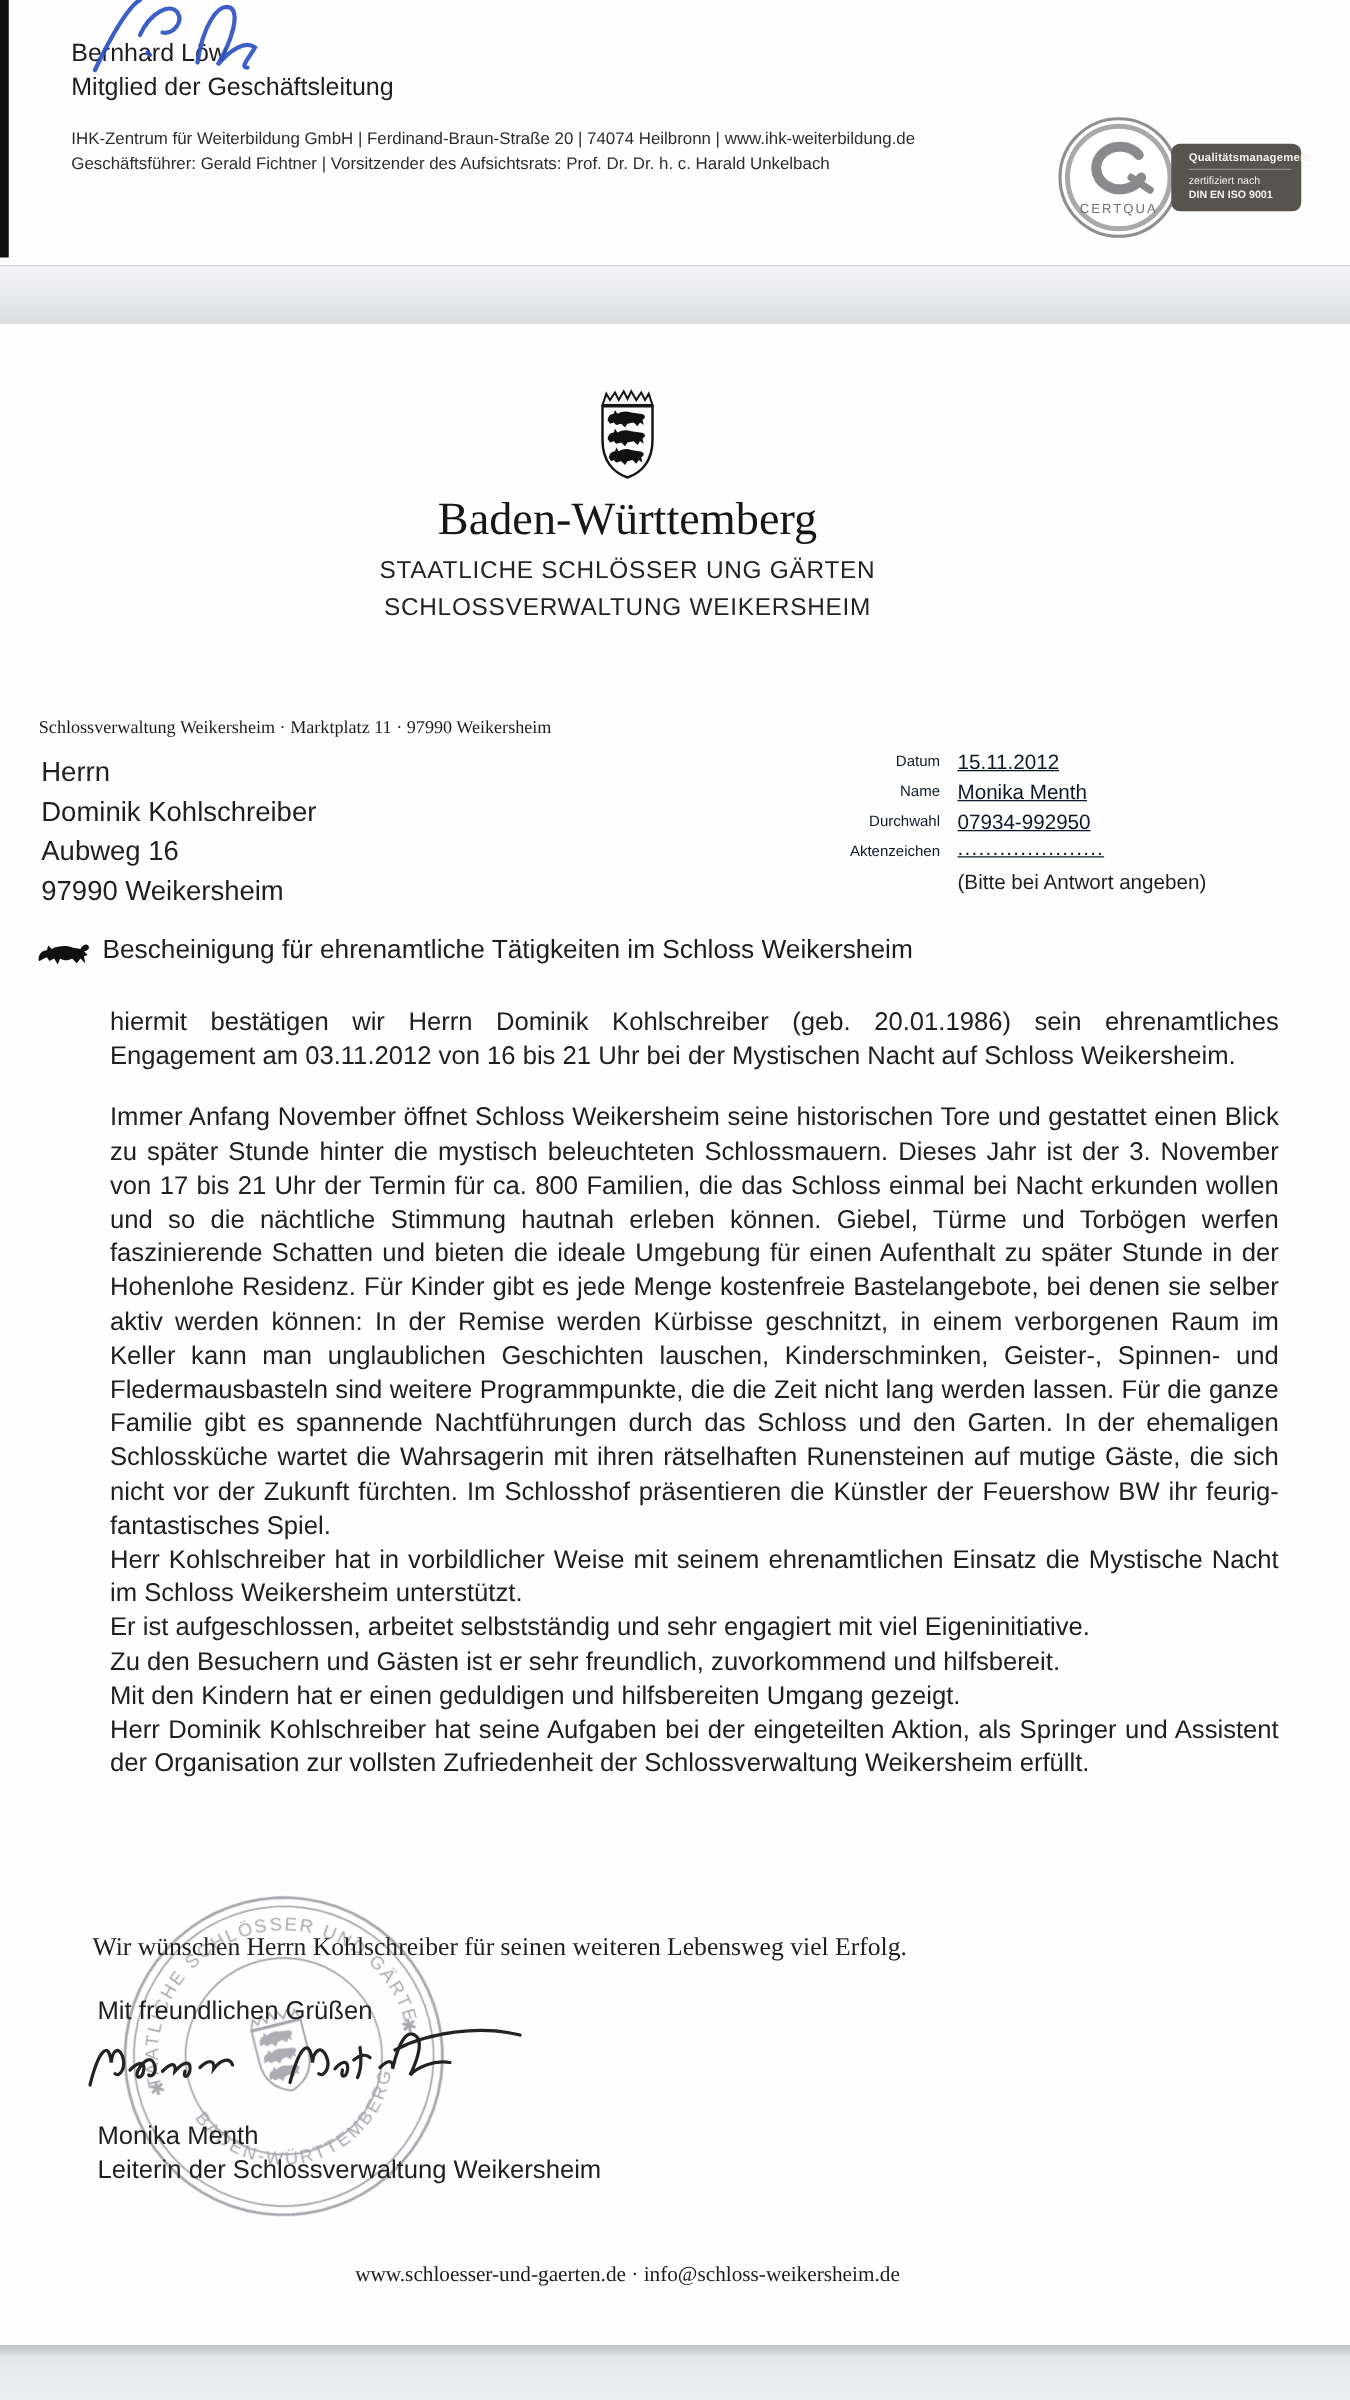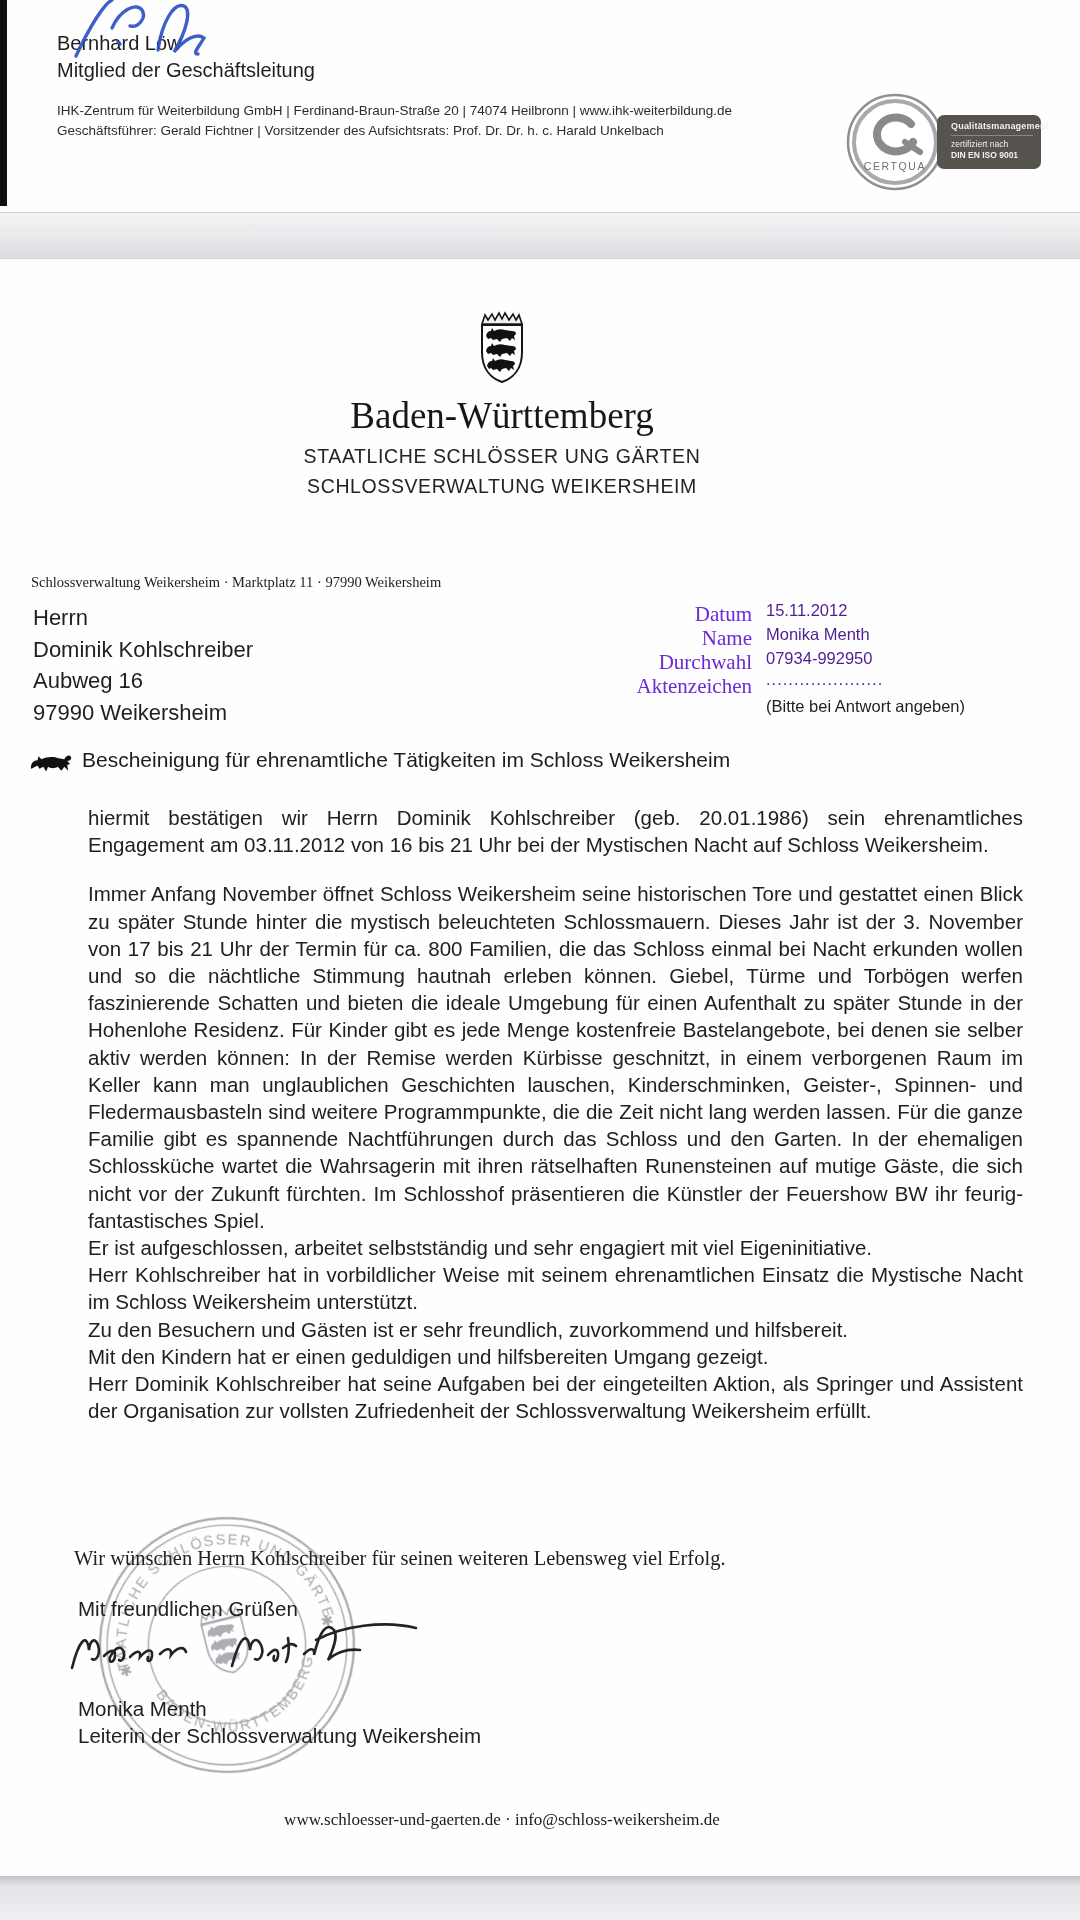--- a/index.html
+++ b/index.html
@@ -26,23 +26,23 @@
         border-top:1px solid #cfd0d3;border-bottom:1px solid #d3d4d7;}
   
   .crest{left:474px;top:310px;}
   .lh-title{left:0;top:394px;width:1004px;text-align:center;font-size:37px;color:#171717;
             font-family:"Liberation Serif",serif;}
   .lh-org1{left:0;top:445px;width:1004px;text-align:center;font-size:19.5px;letter-spacing:.6px;color:#242424;}
   .lh-org2{left:0;top:475px;width:1004px;text-align:center;font-size:19.5px;letter-spacing:.6px;color:#242424;}
   
   .sender{left:31px;top:574px;font-size:14.5px;color:#1c1c1c;}
   .rcpt{left:33px;top:602px;font-size:22px;line-height:31.5px;color:#1f1f1f;}
-  .meta-label{position:absolute;left:600px;width:152px;text-align:right;font-size:21px;color:#6d28d9;
-              font-family:Liberation Serif, serif;}
-  .meta-value{position:absolute;left:766px;font-size:16.5px;color:#4c1d95;}
+  .meta-label{position:absolute;left:600px;width:152px;text-align:right;font-size:12px;color:#0f172a;
+              font-family:Liberation Sans, sans-serif;}
+  .meta-value{position:absolute;left:766px;font-size:16.5px;color:#0f172a;text-decoration:underline;}
   .meta-note{left:766px;top:697px;font-size:16.5px;color:#1f1f1f;}
   
   .subject{left:28px;top:748px;display:flex;align-items:flex-start;}
   .subject-text{font-size:21px;color:#1d1d1d;margin-left:10px;}
   .body{left:88px;top:804px;width:935px;font-size:20.5px;line-height:27.2px;color:#202020;
         text-align:justify;}
   .body p{margin:0;}
   .body .gap{margin:0 0 22px 0;}
   .wish{left:74px;top:1547px;font-size:20.5px;color:#202020;z-index:3;font-family:Liberation Serif, serif;}
   .salut{left:78px;top:1597px;font-size:20.5px;color:#202020;z-index:3;}
@@ -133,22 +133,22 @@
   <div class="abs subject">
     <svg width="44" height="24" viewBox="0 0 46 24" style="margin-top:3px;">
       <path fill="#111" d="M3,17 C3,12 6,9 10,9 L11,5 L14,8 C20,5 27,5 32,7 L38,8 C40,4 44,3 45,6 C46,8 43,10 41,10 L44,13 L41,14 L42,20 L38,16 L35,20 L31,16 C28,18 24,18 21,16 L19,21 L16,16 L12,18 L10,15 C6,16 3,20 3,17 Z"></path>
     </svg>
     <div class="subject-text">Bescheinigung für ehrenamtliche Tätigkeiten im Schloss Weikersheim</div>
   </div>
 
   <div class="abs body">
     <p class="gap">hiermit bestätigen wir Herrn Dominik Kohlschreiber (geb. 20.01.1986) sein ehrenamtliches Engagement am 03.11.2012  von 16 bis 21 Uhr bei der Mystischen Nacht auf Schloss Weikersheim.</p>
     <p>Immer Anfang November öffnet Schloss Weikersheim seine historischen Tore und gestattet einen Blick zu später Stunde hinter die mystisch beleuchteten Schlossmauern. Dieses Jahr ist der 3. November von 17 bis 21 Uhr der Termin für ca. 800 Familien, die das Schloss einmal bei Nacht erkunden wollen und so die nächtliche Stimmung hautnah erleben können. Giebel, Türme und Torbögen werfen faszinierende Schatten und bieten die ideale Umgebung für einen Aufenthalt zu später Stunde in der Hohenlohe Residenz. Für Kinder gibt es jede Menge kostenfreie Bastelangebote, bei denen sie selber aktiv werden können: In der Remise werden Kürbisse geschnitzt, in einem verborgenen Raum im Keller kann man unglaublichen Geschichten lauschen, Kinderschminken, Geister-, Spinnen- und Fledermausbasteln sind weitere Programmpunkte, die die Zeit nicht lang werden lassen. Für die ganze Familie gibt es spannende Nachtführungen durch das Schloss und den Garten. In der ehemaligen Schlossküche wartet die Wahrsagerin mit ihren rätselhaften Runensteinen auf mutige Gäste, die sich nicht vor der Zukunft fürchten. Im Schlosshof präsentieren die Künstler der Feuershow BW ihr feurig- fantastisches Spiel.</p>
+    <p>Herr Kohlschreiber hat in vorbildlicher Weise mit seinem ehrenamtlichen Einsatz die Mystische Nacht im Schloss Weikersheim unterstützt.</p>
     <p>Er ist aufgeschlossen, arbeitet selbstständig und sehr engagiert mit viel Eigeninitiative.</p>
-    <p>Herr Kohlschreiber hat in vorbildlicher Weise mit seinem ehrenamtlichen Einsatz die Mystische Nacht im Schloss Weikersheim unterstützt.</p>
     <p>Zu den Besuchern und Gästen ist er sehr freundlich, zuvorkommend und hilfsbereit.</p>
     <p>Mit den Kindern hat er einen geduldigen und hilfsbereiten Umgang gezeigt.</p>
     <p>Herr Dominik Kohlschreiber hat seine Aufgaben bei der eingeteilten Aktion, als Springer und Assistent der Organisation zur vollsten Zufriedenheit der Schlossverwaltung Weikersheim erfüllt.</p>
   </div>
 
   <div class="abs wish">Wir wünschen Herrn Kohlschreiber für seinen weiteren Lebensweg viel Erfolg.</div>
   <div class="abs salut">Mit freundlichen Grüßen</div>
 
   <svg class="abs stamp" viewBox="0 0 260 260">
     <defs>

